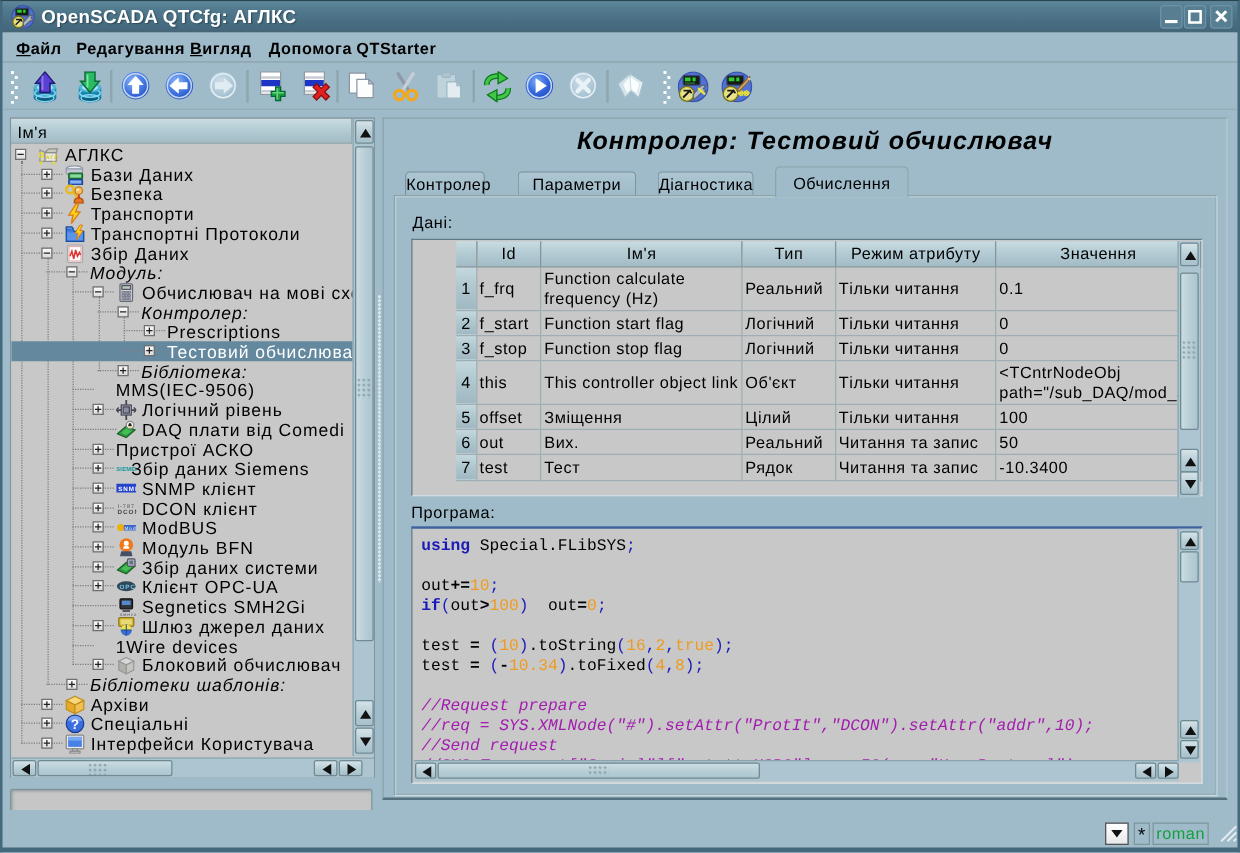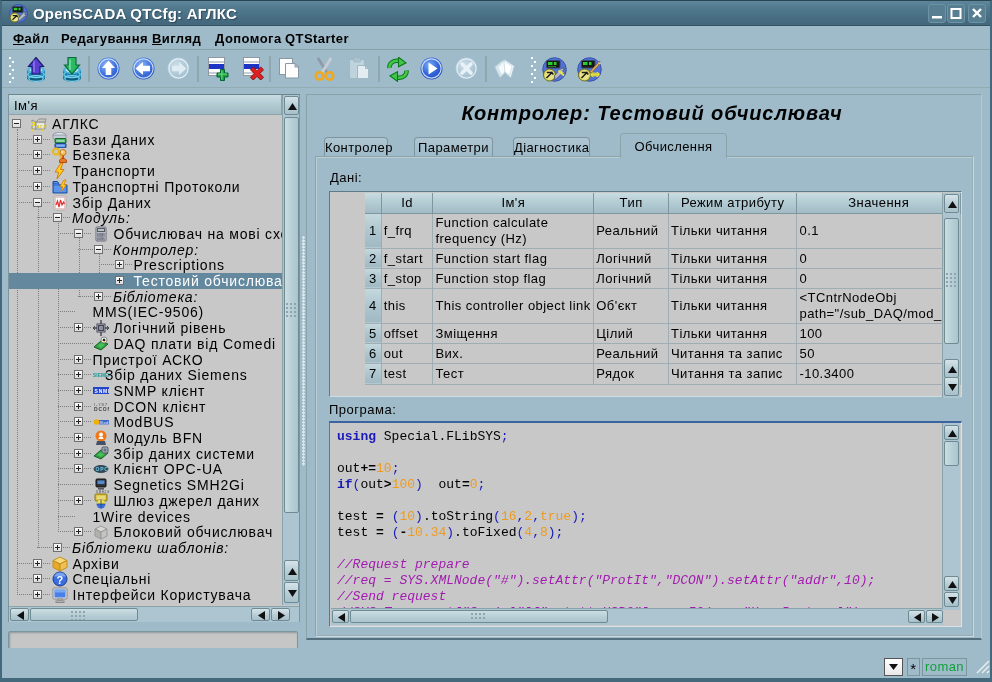--- a/index.html
+++ b/index.html
@@ -610,22 +610,22 @@
       </div>
   </div>
 </div>
 <div id="leftinput"></div>
 
 <div class="abs" style="left:301px; top:236px; width:5px; height:230px; background-image:radial-gradient(circle at 2.5px 1.5px, #dde8ec 1.2px, rgba(0,0,0,0) 1.4px); background-size:5px 3.2px;"></div>
 
 <div id="rightpanel">
   <div id="rtitle">Контролер: Тестовий обчислювач</div>
   <div class="tab" style="left:17px; width:64px;">Контролер</div>
-  <div class="tab" style="left:107px; width:79px;text-align:center;">Параметри</div>
-  <div class="tab" style="left:206px; width:77px;">Діагностика</div>
+  <div class="tab" style="left:107px; width:95px;text-align:center;">Параметри</div>
+  <div class="tab" style="left:219px; width:77px;">Діагностика</div>
   <div class="tab active" style="left:313px; width:107px;">Обчислення</div>
   <div id="tabframe"></div>
 </div>
 <div class="abs" style="left:330px; top:170px; z-index:5; letter-spacing:0.5px;">Дані:</div>
 
 <div id="tblframe">
   <div id="tblgrid">
     <table>
       <colgroup>
           <col style="width:18px">

